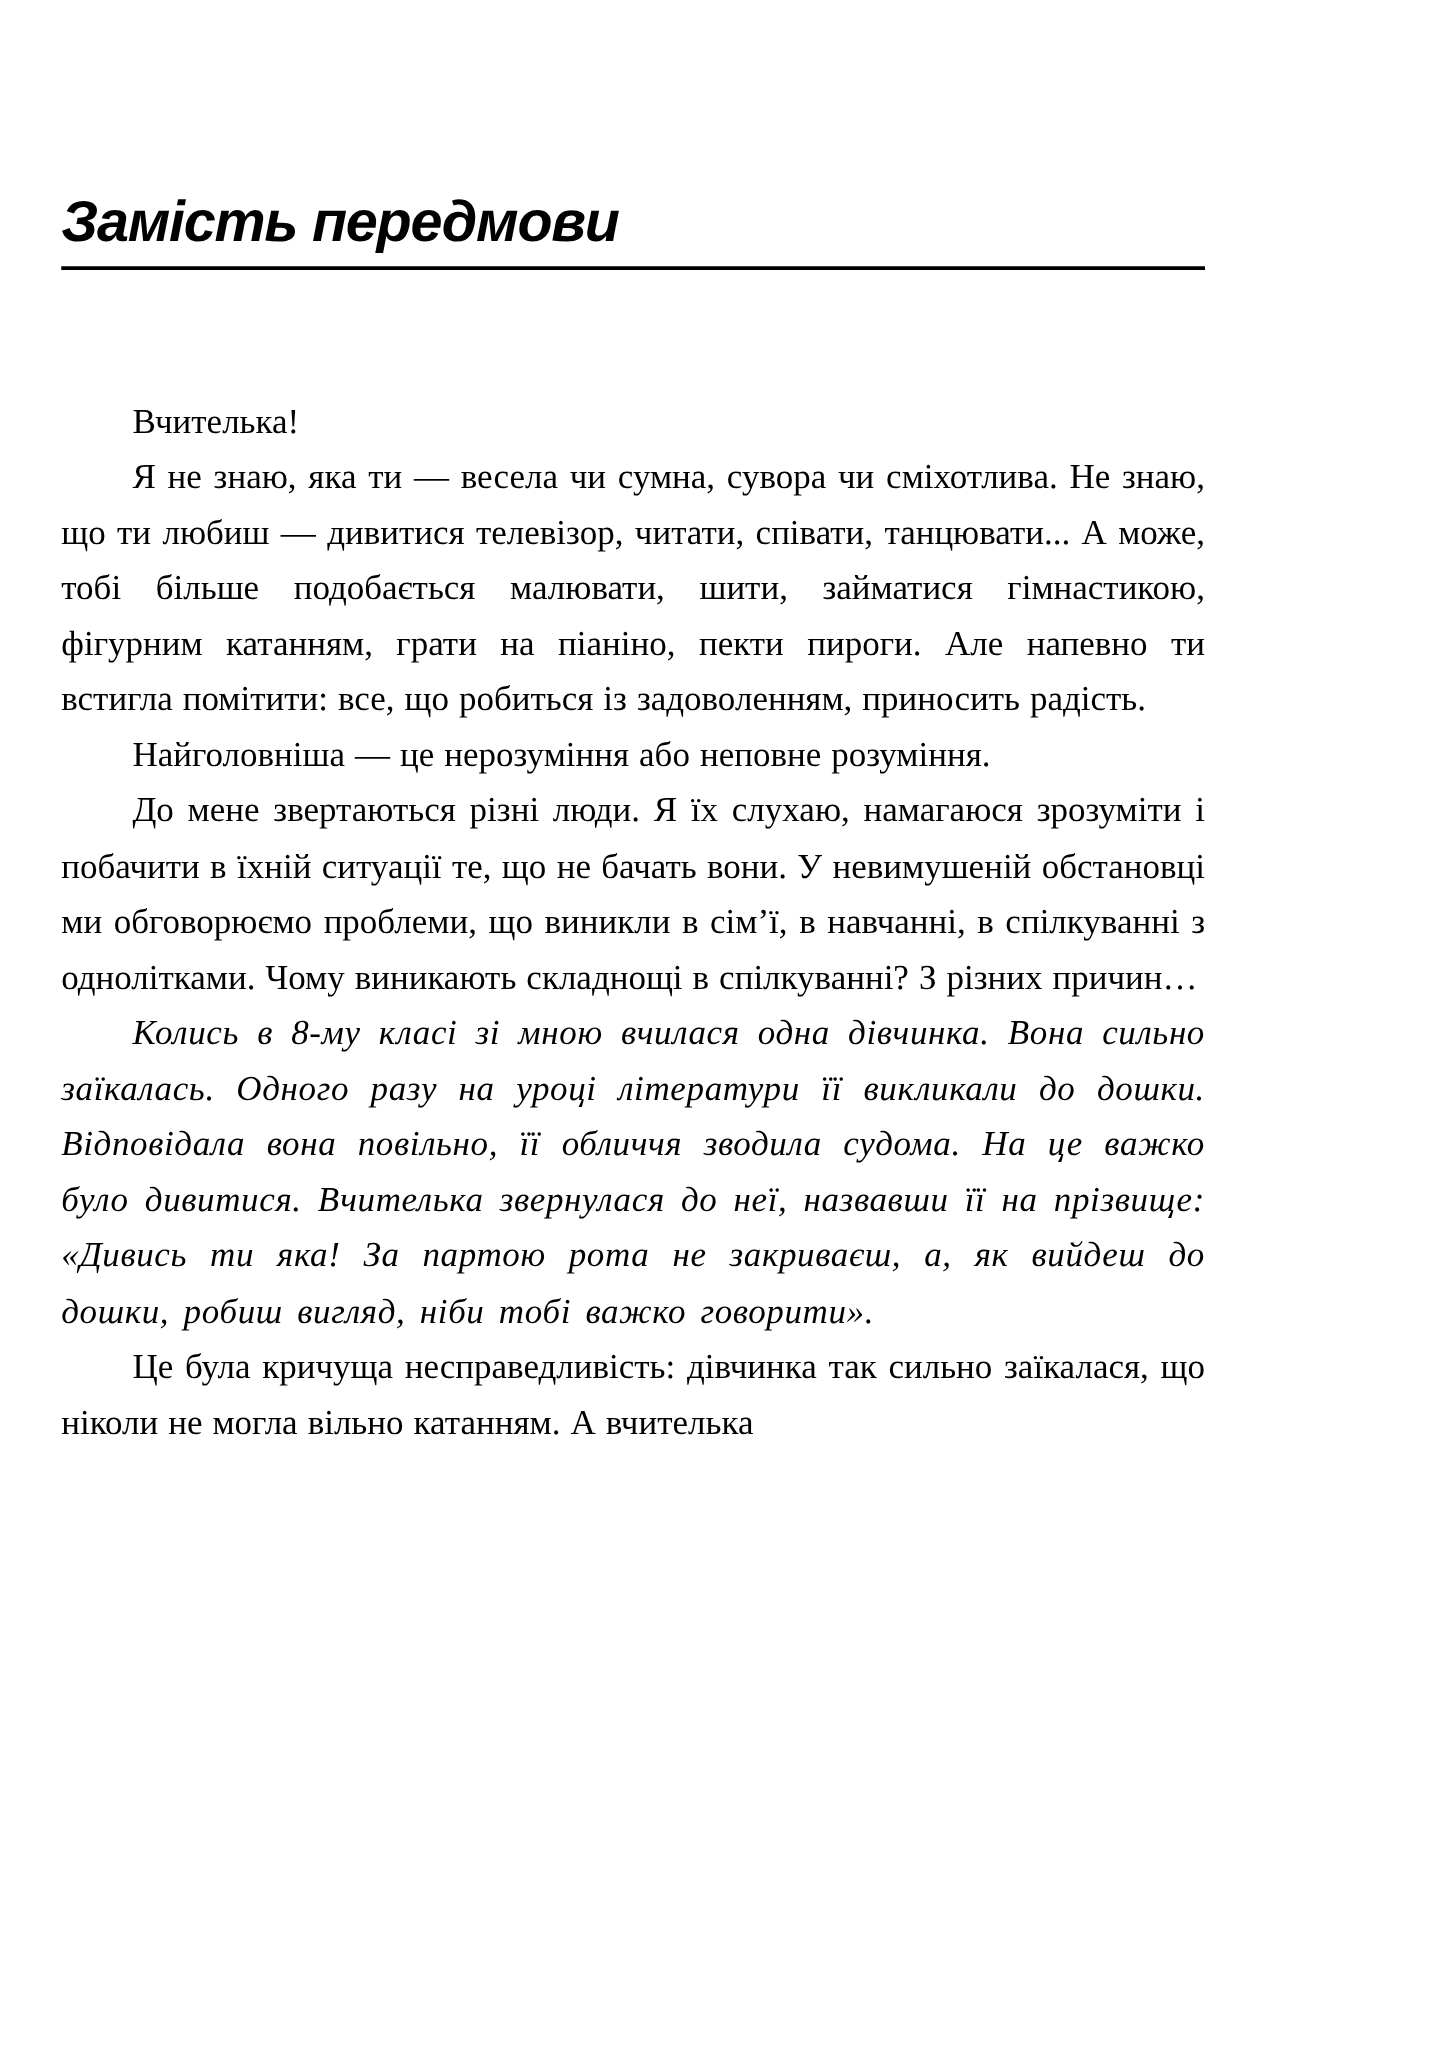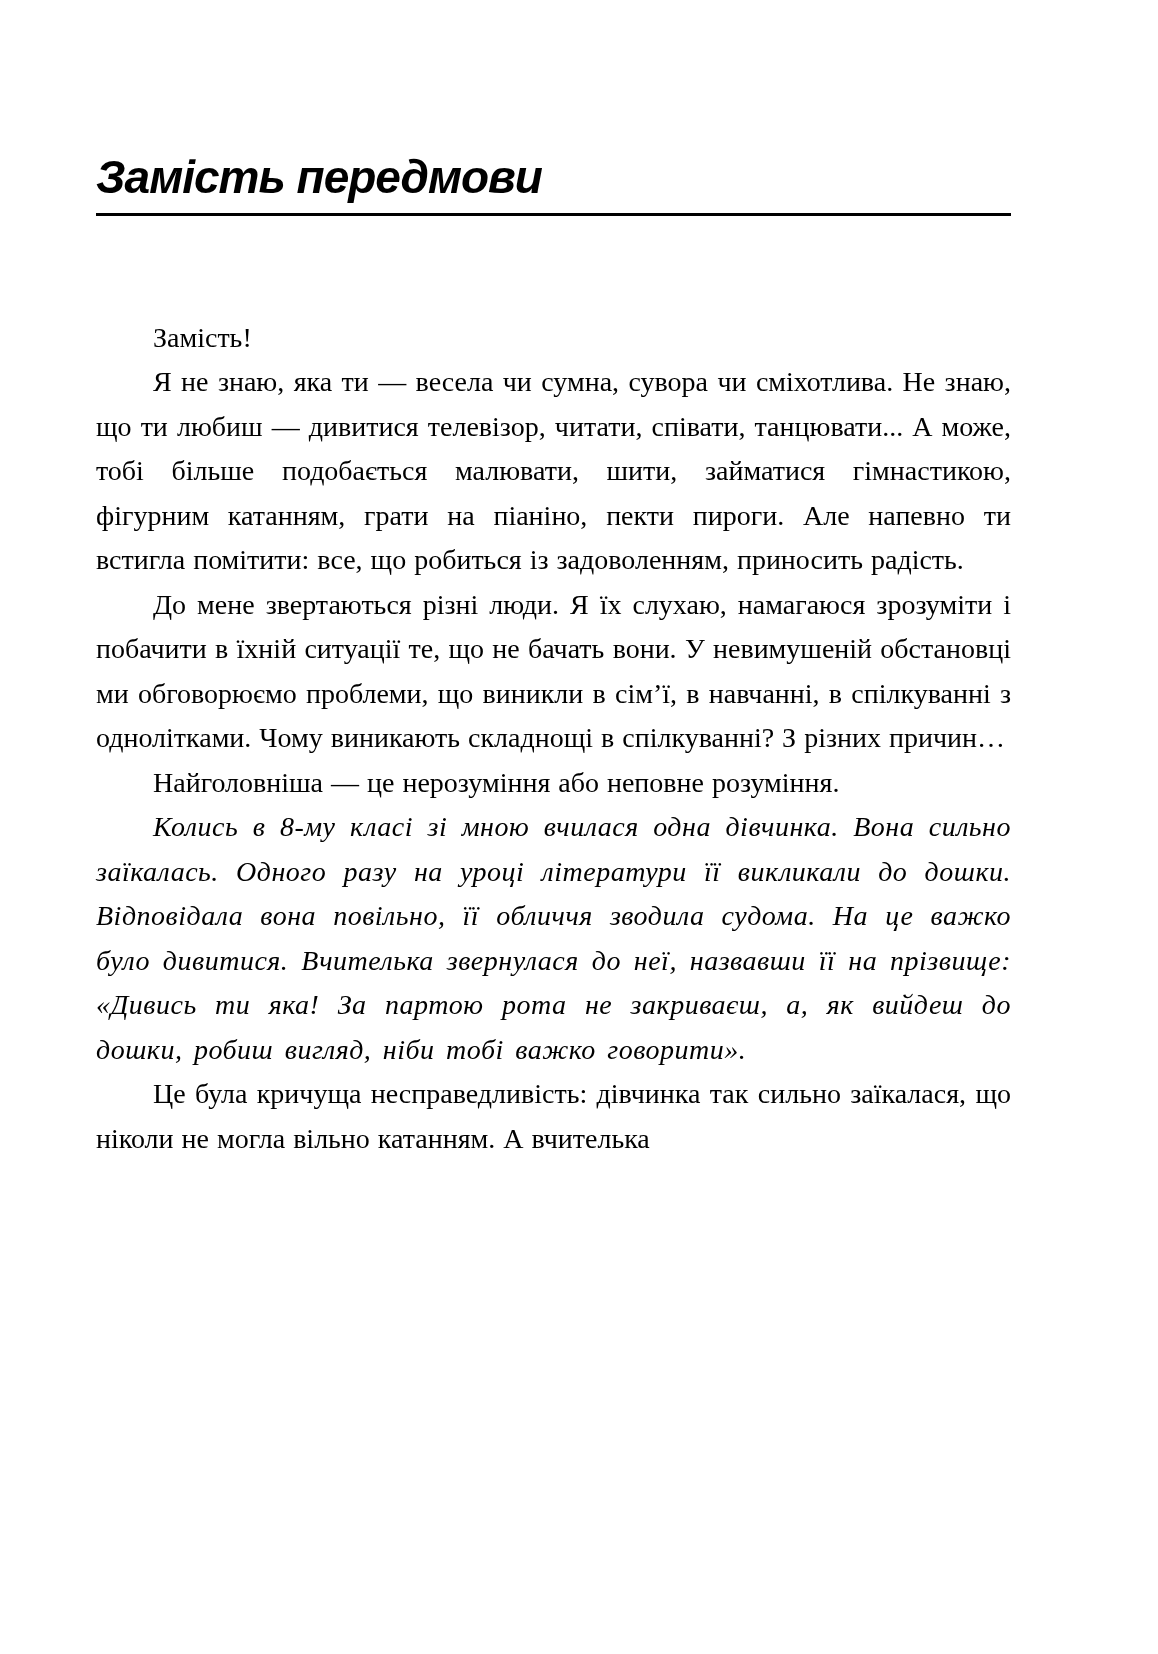--- a/index.html
+++ b/index.html
@@ -3,21 +3,21 @@
 <meta charset="utf-8">
 <style>
   * { margin: 0; padding: 0; box-sizing: border-box; }
   html, body { background: #ffffff; }
   .page {
     position: relative;
     width: 1158px;
     height: 1654px;
     background: #ffffff;
     overflow: hidden;
-    padding: 152px 130px 0 96px;
+    padding: 152px 130px 0 49px;
     color: #000000;
   }
   .chapter-title {
     font-family: "Liberation Sans", sans-serif;
     font-weight: bold;
     font-style: italic;
     font-size: 46px;
     line-height: 1.1;
     letter-spacing: -1px;
     color: #000000;
@@ -47,20 +47,20 @@
     word-spacing: 4px;
   }
 </style>
 </head>
 <body>
 
 <div class="page">
   <h1 class="chapter-title">Замість передмови</h1>
   <div class="title-divider"></div>
   <div class="body-text">
-      <p class="para">Замість!</p>
+      <p class="para">Вчителька!</p>
       <p class="para">Я не знаю, яка ти — весела чи сумна, сувора чи сміхотлива. Не знаю, що ти любиш — дивитися телевізор, читати, співати, танцювати... А може, тобі більше подобається малювати, шити, займатися гімнастикою, фігурним катанням, грати на піаніно, пекти пироги. Але напевно ти встигла помітити: все, що робиться із задоволенням, приносить радість.</p>
+      <p class="para">Найголовніша — це нерозуміння або неповне розуміння.</p>
       <p class="para">До мене звертаються різні люди. Я їх слухаю, намагаюся зрозуміти і побачити в їхній ситуації те, що не бачать вони. У невимушеній обстановці ми обговорюємо проблеми, що виникли в сім’ї, в навчанні, в спілкуванні з однолітками. Чому виникають складнощі в спілкуванні? З різних причин…</p>
-      <p class="para">Найголовніша — це нерозуміння або неповне розуміння.</p>
       <p class="para italic">Колись в 8-му класі зі мною вчилася одна дівчинка. Вона сильно заїкалась. Одного разу на уроці літератури її викликали до дошки. Відповідала вона повільно, її обличчя зводила судома. На це важко було дивитися. Вчителька звернулася до неї, назвавши її на прізвище: «Дивись ти яка! За партою рота не закриваєш, а, як вийдеш до дошки, робиш вигляд, ніби тобі важко говорити».</p>
       <p class="para">Це була кричуща несправедливість: дівчинка так сильно заїкалася, що ніколи не могла вільно катанням. А вчителька</p>
     </div>
 </div>
 
 </body></html>

